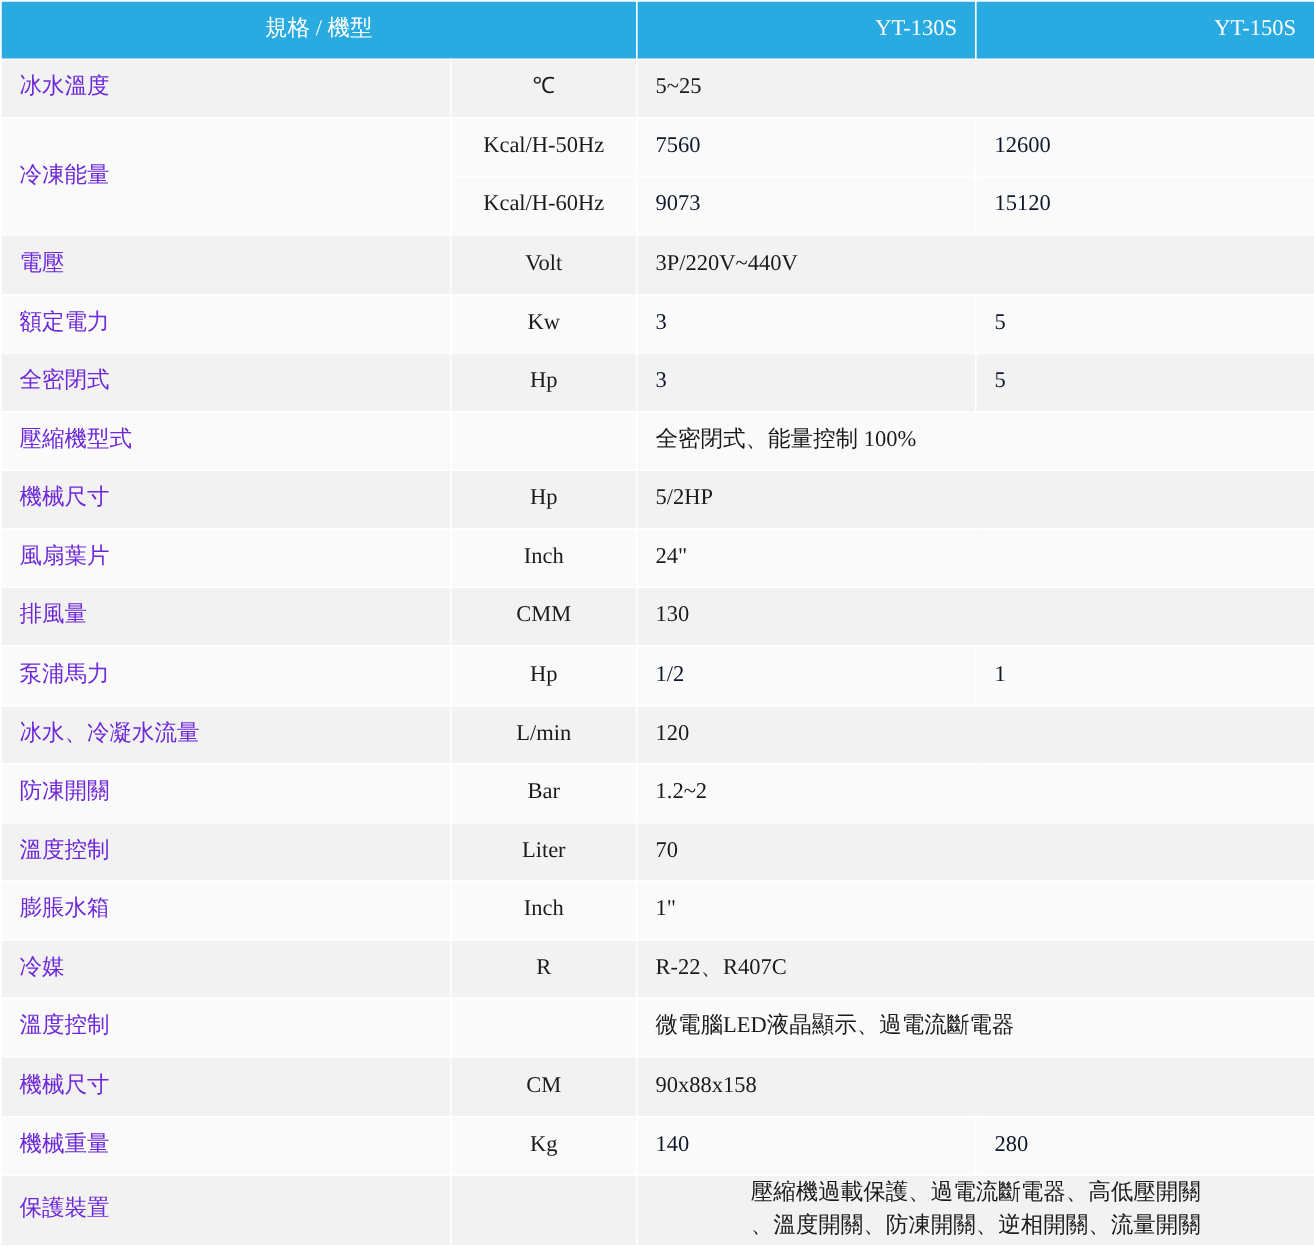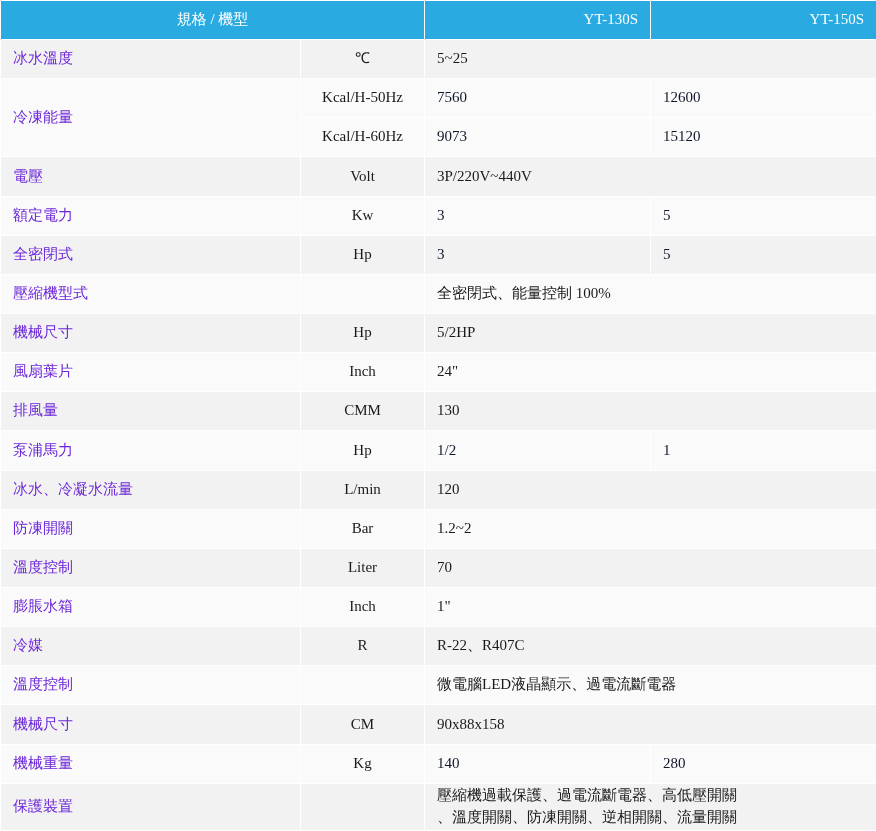--- a/index.html
+++ b/index.html
@@ -66,21 +66,21 @@
   td.val {
     text-align: left;
     font-size: 14px;
     color: #0f172a;
   }
   td.val-wide {
     text-align: left;
     font-size: 14px;
   }
   td.multiline {
-    text-align: left;
+    text-align: center;
     font-size: 14px;
     line-height: 1.6;
     padding-top: 8px;
     padding-bottom: 8px;
   }
   tbody tr {
     height: 37px;
   }
 </style>
 </head>

